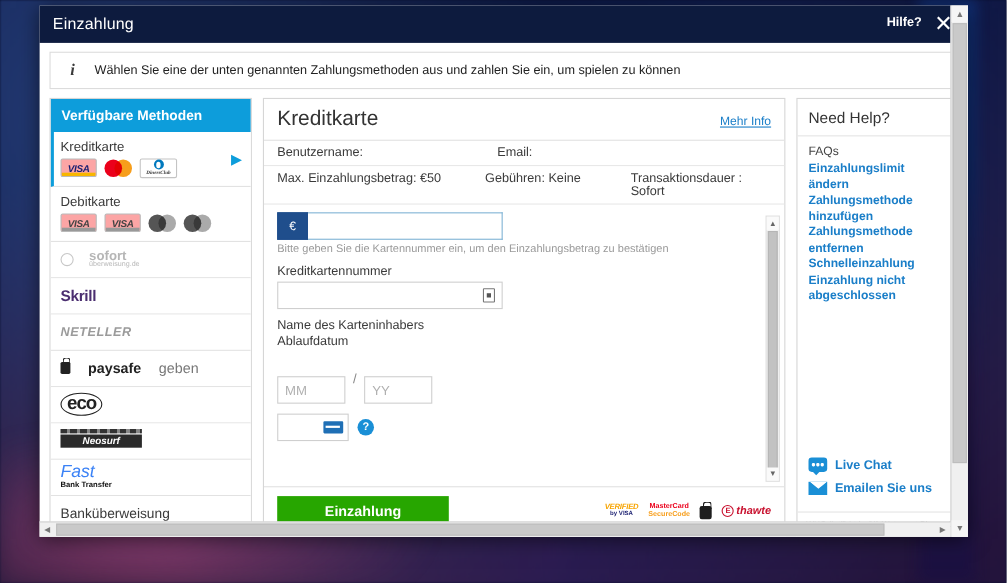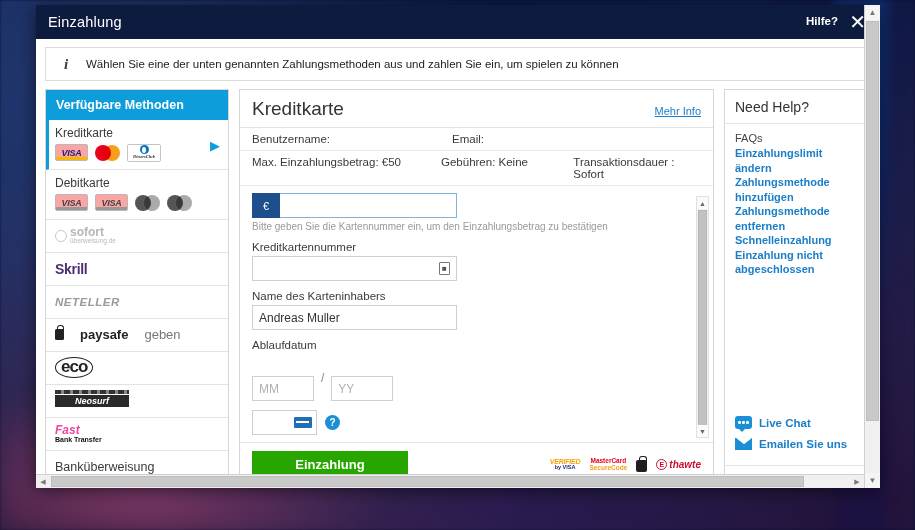--- a/index.html
+++ b/index.html
@@ -132,21 +132,21 @@
   }
   .logo-diners .d-circ::after {
     content: ""; position: absolute; left: 2px; top: 1.5px;
     width: 4px; height: 6px; background: #fff; border-radius: 50%;
   }
   .logo-diners .d-txt {
     font-size: 4.6px; font-style: italic; font-weight: bold; color: #333;
     margin-top: 1px; font-family: "Liberation Serif", serif;
   }
   .logo-sofort {
-    display: flex; align-items: center; gap: 3px; opacity: .55;
+    display: flex; align-items: center; gap: 14px; opacity: .55;
   }
   .logo-sofort .ring {
     width: 12px; height: 12px; border: 1.5px solid #999; border-radius: 50%;
   }
   .logo-sofort .st {
     font-size: 12px; font-weight: bold; color: #7a7a7a; line-height: 1;
   }
   .logo-sofort .st small { display: block; font-size: 6.5px; font-weight: normal; }
   .logo-skrill { font-size: 14px; font-weight: bold; color: #4b2e70; letter-spacing: -.3px; }
   .logo-neteller {
@@ -171,21 +171,21 @@
   .logo-neosurf {
     background: #2a2a2a; color: #fff; font-size: 9px; font-weight: bold;
     font-style: italic; padding: 1px 20px; position: relative;
   }
   .logo-neosurf::before {
     content: ""; position: absolute; left: 0; right: 0; top: -5px; height: 4px;
     background: repeating-linear-gradient(90deg,#333 0 6px,#888 6px 9px);
   }
   .logo-fast { line-height: 1; }
   .logo-fast .f1 {
-    font-size: 12px; font-weight: bold; font-style: italic; color: #ec4899;
+    font-size: 16px; font-weight: normal; font-style: italic; color: #3b82f6;
   }
   .logo-fast .f2 { font-size: 7px; font-weight: bold; color: #111; }
   .logo-bank { font-size: 12.5px; color: #3a3a3a; }
 
   
   .form-col {
     flex: 1; border: 1px solid #d6d6d6; background: #fff;
     display: flex; flex-direction: column; min-width: 0; position: relative;
   }
   .form-head {
@@ -514,21 +514,20 @@
         </div>
         <div class="hint">Bitte geben Sie die Kartennummer ein, um den Einzahlungsbetrag zu bestätigen</div>
 
         <div class="fld-label">Kreditkartennummer</div>
         <div class="cardnum-wrap">
           <input class="txt-in" type="text" value="" style="">
           <div class="cardnum-icn">■</div>
         </div>
 
         <div class="fld-label">Name des Karteninhabers</div>
-        <input class="txt-in" type="text" value="Andreas Muller" style="">
 
         <div class="fld-label">Ablaufdatum</div>
         <div class="exp-row">
           <input class="exp-in" type="text" placeholder="MM" style="">
           <span class="exp-sep">/</span>
           <input class="exp-in" type="text" placeholder="YY" style="">
         </div>
 
         <div class="cvv-row">
           <div class="cvv-wrap">

